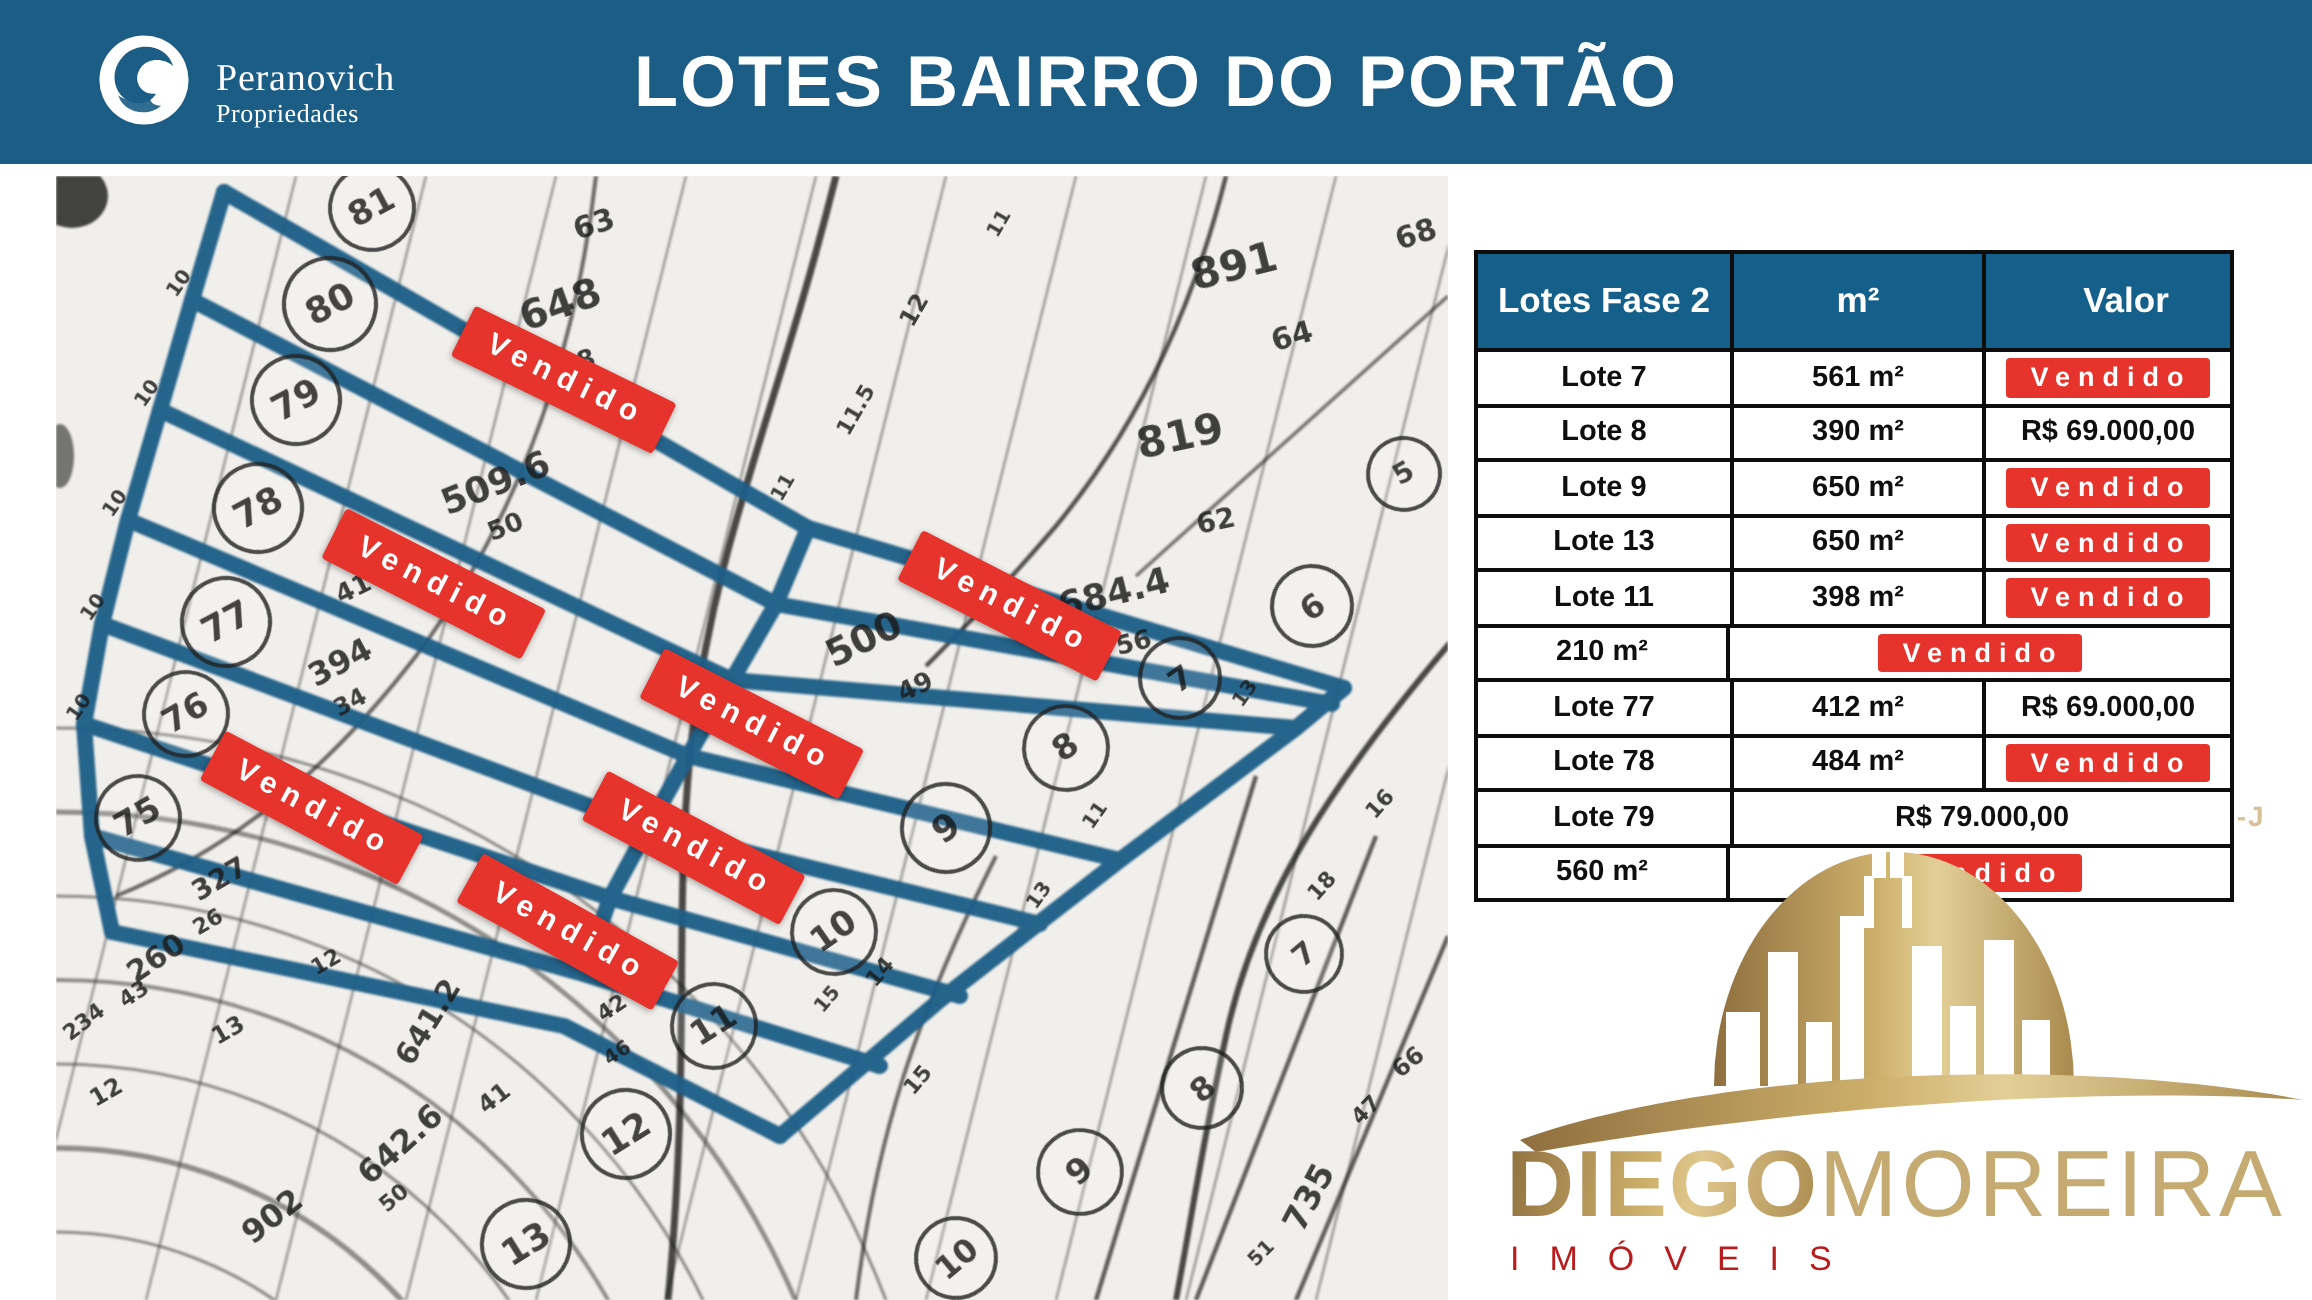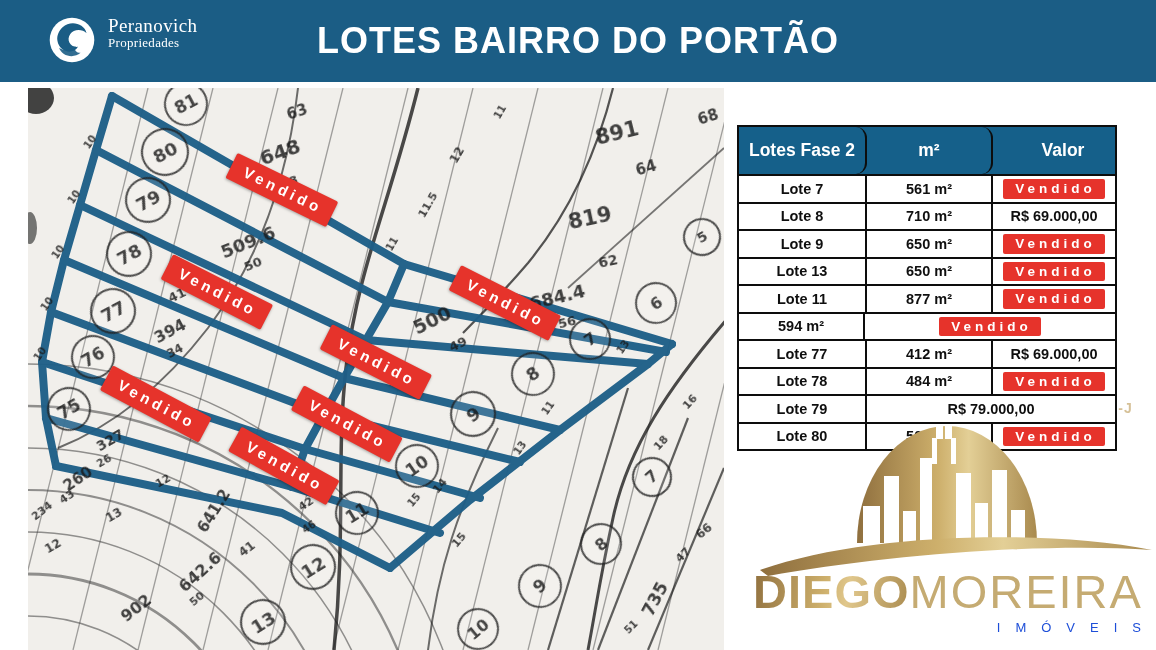--- a/index.html
+++ b/index.html
@@ -1,21 +1,21 @@
 <!DOCTYPE html>
 <html><head>
 <meta charset="utf-8">
 <style>
   html,body{margin:0;padding:0;background:#ffffff;}
   #canvas{position:relative;width:1156px;height:650px;overflow:hidden;background:#ffffff;
           font-family:"Liberation Sans",sans-serif;}
 
   
   #header{position:absolute;left:0;top:0;width:1156px;height:82px;background:#1b5d85;}
-  #logo-group{position:absolute;left:48px;top:16px;display:flex;align-items:flex-start;gap:12px;}
+  #logo-group{position:absolute;left:48px;top:16px;display:flex;align-items:flex-end;gap:12px;}
   #logo-circle{width:48px;height:48px;}
   #logo-text{color:#ffffff;font-family:"Liberation Serif",serif;line-height:1.05;}
   #logo-line1{font-size:19px;letter-spacing:.4px;}
   #logo-line2{font-size:13px;letter-spacing:.3px;}
   #page-title{position:absolute;left:0;top:0;width:1156px;height:82px;display:flex;
               align-items:center;justify-content:center;color:#ffffff;font-weight:bold;
               font-size:36px;letter-spacing:1px;}
 
   
   #map{position:absolute;left:28px;top:88px;width:696px;height:562px;background:#f1efeb;
@@ -30,42 +30,42 @@
   .stamp{position:absolute;transform:translate(-50%,-50%);background:#e6332b;color:#ffffff;
          font-weight:bold;font-size:15px;letter-spacing:4px;padding:5px 12px 6px 14px;
          border-radius:2px;box-shadow:0 1px 3px rgba(0,0,0,.35);white-space:nowrap;}
 
   
   #lot-table{position:absolute;left:737px;top:125px;width:376px;border:2.5px solid #0d0d0d;
              background:#ffffff;}
   #lot-table .thead{display:flex;height:47px;background:#15608a;color:#fff;font-weight:bold;
                     font-size:17.5px;}
   #lot-table .thead .th{display:flex;align-items:center;justify-content:center;
-                        border-right:2.5px solid #0d0d0d;border-radius:11px;}
+                        border-right:2.5px solid #0d0d0d;}
   #lot-table .thead .th:last-child{border-right:none;padding-left:18px;}
   .trow{display:flex;height:25.5px;border-top:2.5px solid #0d0d0d;font-size:14.5px;
         font-weight:bold;color:#0f0f0f;}
   .trow .td{display:flex;align-items:center;justify-content:center;
             border-right:2.5px solid #0d0d0d;}
   .trow .td:last-child{border-right:none;}
   .c1{width:126px;} .c2{width:124px;} .c3{flex:1;}
   .tbadge{background:#e6332b;color:#ffffff;font-weight:bold;font-size:13.5px;
           letter-spacing:4px;padding:3px 9px 3px 12px;border-radius:2px;line-height:1;}
 
   
   #watermark{position:absolute;left:1092px;top:400px;color:rgba(186,152,84,.6);
              font-weight:bold;font-size:14px;letter-spacing:1px;}
   #branding{position:absolute;left:740px;top:418px;width:416px;height:232px;}
   #brand-name{position:absolute;left:0;top:150px;width:416px;text-align:center;
               font-size:47px;letter-spacing:1px;line-height:1;white-space:nowrap;}
   #brand-bold{font-weight:bold;background:linear-gradient(100deg,#8f6f3e,#cdaf6b 45%,#e0c78c 60%,#a98a4e);
               -webkit-background-clip:text;background-clip:text;color:transparent;margin-top:34px;}
   #brand-light{font-weight:normal;color:#c5ab72;letter-spacing:2px;}
-  #brand-sub{position:absolute;left:0;top:202px;width:416px;text-align:right;font-size:13px;
-             letter-spacing:15px;text-indent:15px;color:#1d4ed8;font-weight:normal;}
+  #brand-sub{position:absolute;left:0;top:202px;width:416px;text-align:left;font-size:17px;
+             letter-spacing:15px;text-indent:15px;color:#b91c1c;font-weight:normal;}
 </style>
 </head>
 <body>
 
 <div id="canvas">
 
   <div id="header">
     <div id="logo-group">
       <svg id="logo-circle" viewBox="0 0 56 56">
         <circle cx="28" cy="28" r="26" fill="#ffffff"></circle>
@@ -240,46 +240,46 @@
     <div id="tbody">
         <div class="trow">
           <div class="td c1">Lote 7</div>
           <div class="td c2">561 m²</div>
           <div class="td c3">
             <span class="tbadge">Vendido</span>
           </div>
         </div>
         <div class="trow">
           <div class="td c1">Lote 8</div>
-          <div class="td c2">710 m²</div>
+          <div class="td c2">390 m²</div>
           <div class="td c3">R$ 69.000,00</div>
         </div>
         <div class="trow">
           <div class="td c1">Lote 9</div>
           <div class="td c2">650 m²</div>
           <div class="td c3">
             <span class="tbadge">Vendido</span>
           </div>
         </div>
         <div class="trow">
           <div class="td c1">Lote 13</div>
           <div class="td c2">650 m²</div>
           <div class="td c3">
             <span class="tbadge">Vendido</span>
           </div>
         </div>
         <div class="trow">
           <div class="td c1">Lote 11</div>
-          <div class="td c2">877 m²</div>
-          <div class="td c3">
-            <span class="tbadge">Vendido</span>
-          </div>
-        </div>
-        <div class="trow">
-          <div class="td c2">594 m²</div>
+          <div class="td c2">398 m²</div>
+          <div class="td c3">
+            <span class="tbadge">Vendido</span>
+          </div>
+        </div>
+        <div class="trow">
+          <div class="td c2">210 m²</div>
           <div class="td c3">
             <span class="tbadge">Vendido</span>
           </div>
         </div>
         <div class="trow">
           <div class="td c1">Lote 77</div>
           <div class="td c2">412 m²</div>
           <div class="td c3">R$ 69.000,00</div>
         </div>
         <div class="trow">
@@ -287,21 +287,20 @@
           <div class="td c2">484 m²</div>
           <div class="td c3">
             <span class="tbadge">Vendido</span>
           </div>
         </div>
         <div class="trow">
           <div class="td c1">Lote 79</div>
           <div class="td c3">R$ 79.000,00</div>
         </div>
         <div class="trow">
-          <div class="td c1">Lote 80</div>
           <div class="td c2">560 m²</div>
           <div class="td c3">
             <span class="tbadge">Vendido</span>
           </div>
         </div>
       </div>
   </div>
 
   <div id="branding">
     <svg width="416" height="232" viewBox="0 0 416 232">

